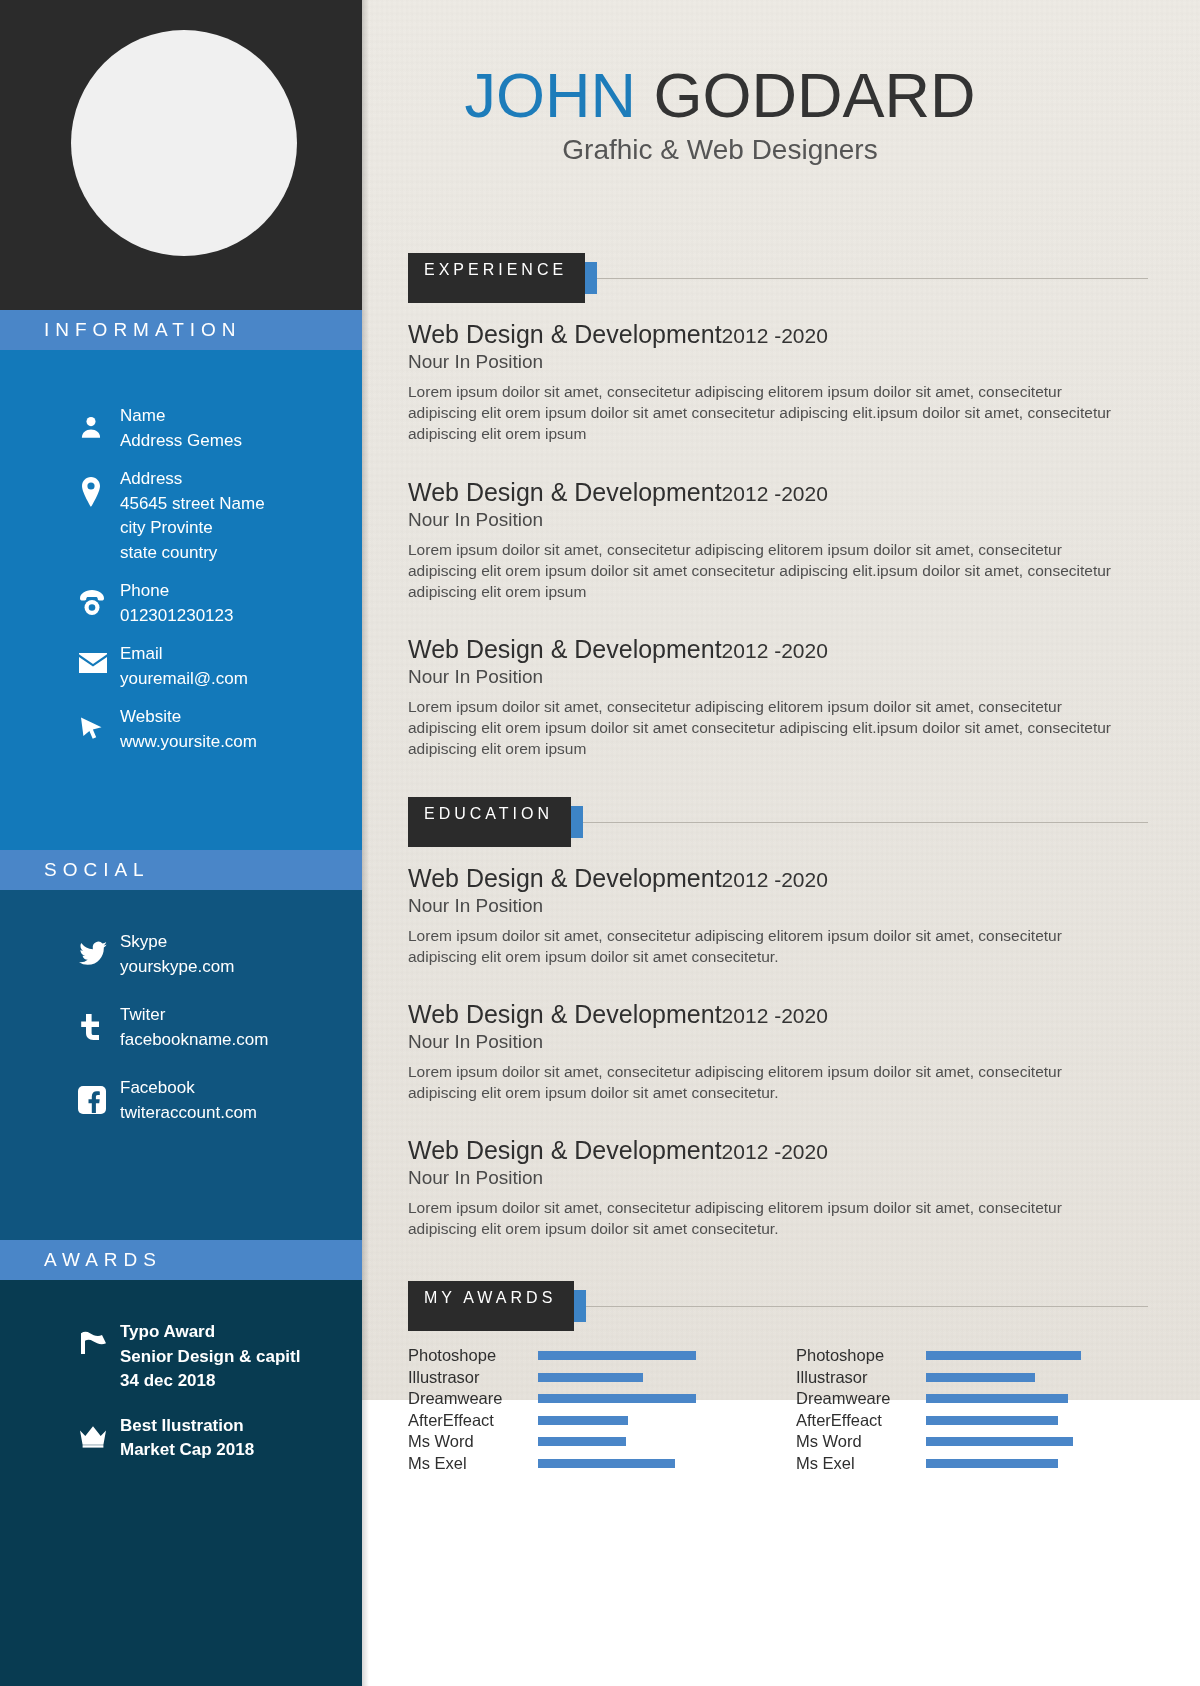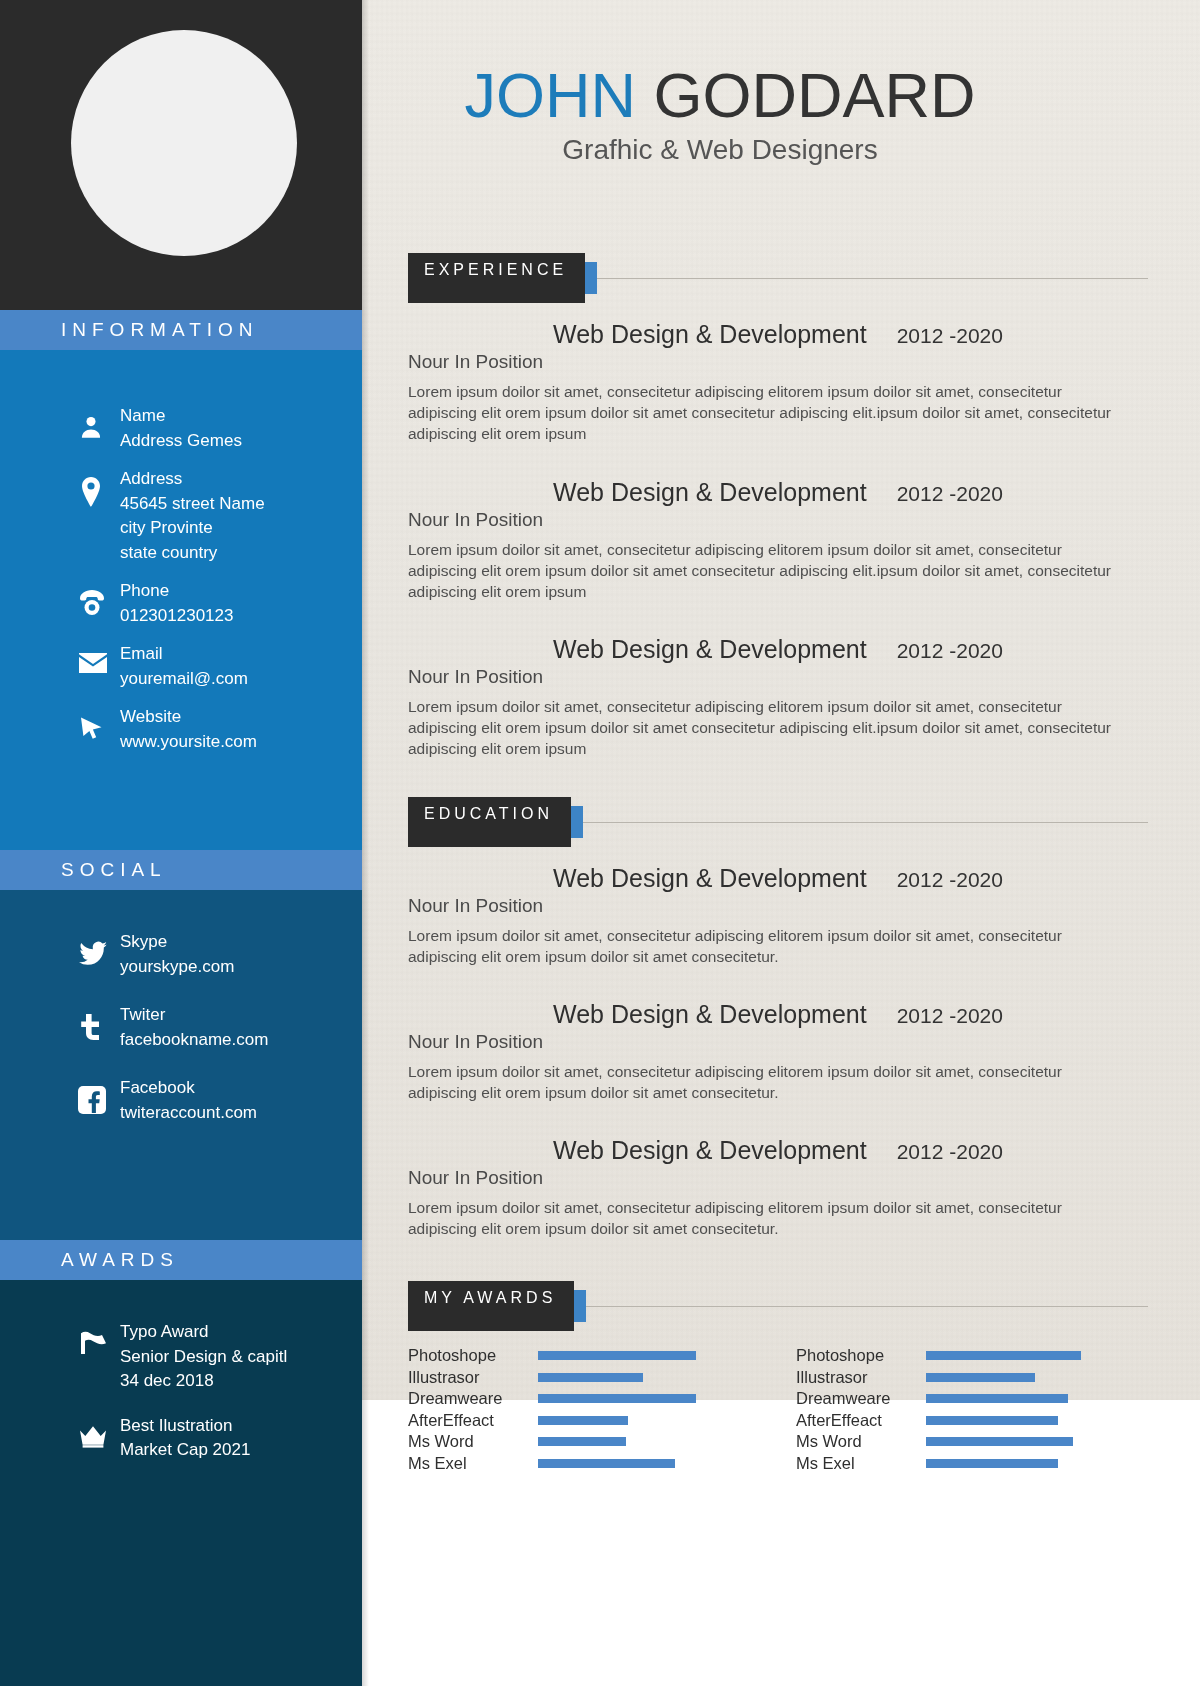--- a/index.html
+++ b/index.html
@@ -21,21 +21,21 @@
   }
   .avatar{
     position:absolute;left:71px;top:30px;width:226px;height:226px;
     border-radius:50%;background:#f0f0f0;
   }
   .sb-band{
     position:absolute;left:0;width:362px;height:40px;
     background:#4a86c8;
     color:#ffffff;
     font-size:19px;letter-spacing:6px;font-weight:400;
-    display:flex;align-items:center;padding-left:61px;
+    display:flex;align-items:center;padding-left:44px;
     box-sizing:border-box;
   }
   .sb-band.information{top:310px;}
   .sb-band.social{top:850px;}
   .sb-band.awards{top:1240px;}
 
   .sb-body{
     position:absolute;left:0;width:362px;box-sizing:border-box;
   }
   .sb-body.info{top:350px;height:500px;background:#1379ba;}
@@ -54,21 +54,21 @@
   .contact-icon svg{display:block;fill:#ffffff;}
   .contact-text{font-size:17px;line-height:24.5px;color:#ffffff;}
   .contact-text .lbl{display:block;}
   .contact-text .val{display:block;}
 
   .info-list{padding-top:54px;}
   .social-list{padding-top:40px;}
   .awards-list{padding-top:40px;}
 
   .social-list .contact-row{margin-bottom:24px;}
-  .awards-list .contact-row{margin-bottom:20px;}
+  .awards-list .contact-row{margin-bottom:20px;font-weight:bold;}
 
   
   .main{
     position:absolute;left:362px;top:0;width:838px;height:1400px;
     background:
       repeating-linear-gradient(90deg, rgba(0,0,0,0.010) 0px, rgba(0,0,0,0.0) 2px, rgba(255,255,255,0.02) 3px, rgba(0,0,0,0.012) 5px),
       repeating-linear-gradient(0deg, rgba(0,0,0,0.012) 0px, rgba(0,0,0,0.0) 3px, rgba(255,255,255,0.03) 4px, rgba(0,0,0,0.008) 7px),
       linear-gradient(180deg,#edeae4 0%,#e9e6e0 45%,#e6e2db 100%);
   }
   .main-edge{
@@ -90,21 +90,21 @@
   .sec-tag{
     background:#2b2b2b;color:#ffffff;
     font-size:16px;letter-spacing:4px;
     padding:9px 18px 25px 16px;
     line-height:1;
   }
   .sec-accent{width:12px;height:32px;background:#3d84c6;}
   .sec-rule{flex:1;height:1px;background:#b9b5ad;margin-left:0px;}
 
   .entry{position:absolute;left:46px;width:740px;}
-  .entry-top{display:flex;justify-content:center;align-items:baseline;gap:30px;}
+  .entry-top{display:flex;justify-content:flex-start;align-items:baseline;}
   .entry-title{font-size:25px;color:#2f2f2f;font-weight:400;}
   .entry-date{font-size:21px;color:#333333;font-weight:400;}
   .entry-sub{font-size:19px;color:#4a4a4a;margin-top:2px;}
   .entry-desc{
     font-size:15.5px;line-height:21px;color:#4f4f4f;margin-top:8px;width:710px;
   }
 
   
   .skills-wrap{position:absolute;left:46px;top:1345px;width:740px;display:flex;gap:58px;}
   .skill-col{width:330px;}
@@ -254,21 +254,21 @@
           </div>
           <div class="contact-row">
             <div class="contact-icon">
               <svg style="fill:#fff" width="30" height="24" viewBox="0 0 30 24">
                 <path d="M2 6.5 7.3 12 15 2.2 22.7 12 28 6.5l-2.6 14.3H4.6z"></path>
                 <rect x="4.6" y="21.2" width="20.8" height="2.4"></rect>
               </svg>
             </div>
             <div class="contact-text">
               <span class="lbl">Best Ilustration</span>
-              <span class="val">Market Cap 2021</span>
+              <span class="val">Market Cap 2018</span>
             </div>
           </div>
         </div>
     </div>
   </div>
 
   <div class="main">
     <div class="main-edge"></div>
 
     <div class="name-head">

